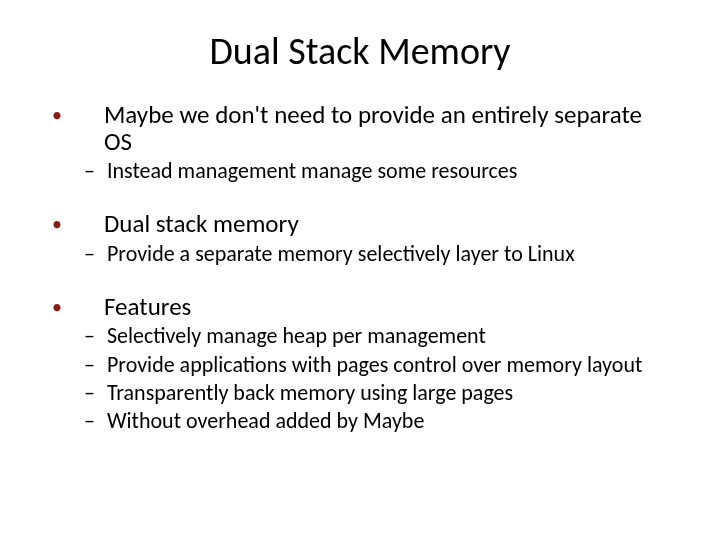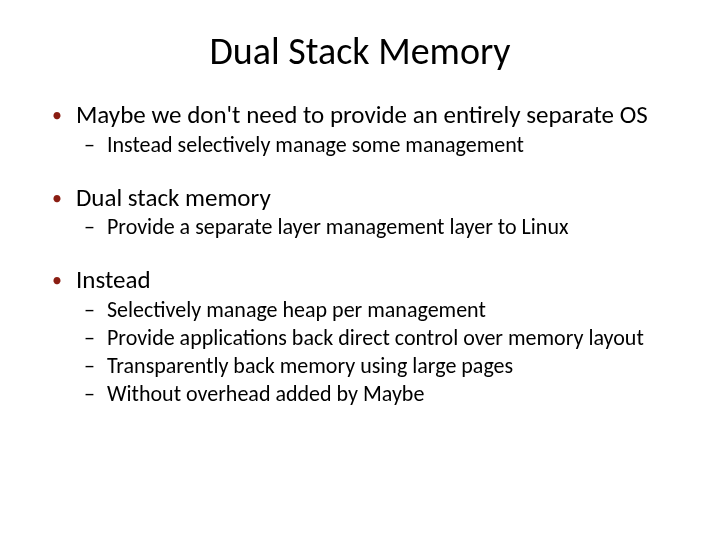--- a/index.html
+++ b/index.html
@@ -5,67 +5,67 @@
   * { margin: 0; padding: 0; box-sizing: border-box; }
   html, body { width: 720px; height: 540px; background: #fff; font-family: Calibri, "Segoe UI", Arial, sans-serif; color: #000; }
   .slide { width: 720px; height: 540px; padding: 24px 50px 24px 50px; }
   .title { font-size: 38px; font-weight: 400; text-align: center; margin-top: 4px; margin-bottom: 28px; }
   .bullets { list-style: none; }
   .l1 { display: flex; align-items: flex-start; font-size: 25px; line-height: 1.06; margin-top: 2px; }
   .l1 + .l1-group, .l1-group + .l1-group { }
   .l1-group { margin-bottom: 28px; }
   .l1-group:last-child { margin-bottom: 0; }
   .l1 .dot { color: #8a1d12; font-size: 20px; line-height: 1.3; margin-right: 14px; margin-left: 2px; }
-  .l1 .txt { flex: 1; }
+  .l1 .txt { flex: 1; margin-left: 28px; }
   .l2 { display: flex; align-items: flex-start; font-size: 22px; line-height: 1.1; margin-top: 4px; }
   .l2 .dash { color: #000; margin-left: 34px; margin-right: 12px; }
   .l2 .txt { flex: 1; }
 </style>
 </head>
 <body>
 
 <div class="slide">
   <h1 class="title">Dual Stack Memory</h1>
 
   <ul class="bullets">
 
     <li class="l1-group">
       <div class="l1">
         <span class="dot">•</span>
         <span class="txt">Maybe we don't need to provide an entirely separate OS</span>
       </div>
       <div class="l2">
         <span class="dash">–</span>
-        <span class="txt">Instead selectively manage some management</span>
+        <span class="txt">Instead management manage some resources</span>
       </div>
     </li>
 
     <li class="l1-group">
       <div class="l1">
         <span class="dot">•</span>
         <span class="txt">Dual stack memory</span>
       </div>
       <div class="l2">
         <span class="dash">–</span>
-        <span class="txt">Provide a separate layer management layer to Linux</span>
+        <span class="txt">Provide a separate memory selectively layer to Linux</span>
       </div>
     </li>
 
     <li class="l1-group">
       <div class="l1">
         <span class="dot">•</span>
-        <span class="txt">Instead</span>
+        <span class="txt">Features</span>
       </div>
       <div class="l2">
         <span class="dash">–</span>
         <span class="txt">Selectively manage heap per management</span>
       </div>
       <div class="l2">
         <span class="dash">–</span>
-        <span class="txt">Provide applications back direct control over memory layout</span>
+        <span class="txt">Provide applications with pages control over memory layout</span>
       </div>
       <div class="l2">
         <span class="dash">–</span>
         <span class="txt">Transparently back memory using large pages</span>
       </div>
       <div class="l2">
         <span class="dash">–</span>
         <span class="txt">Without overhead added by Maybe</span>
       </div>
     </li>

